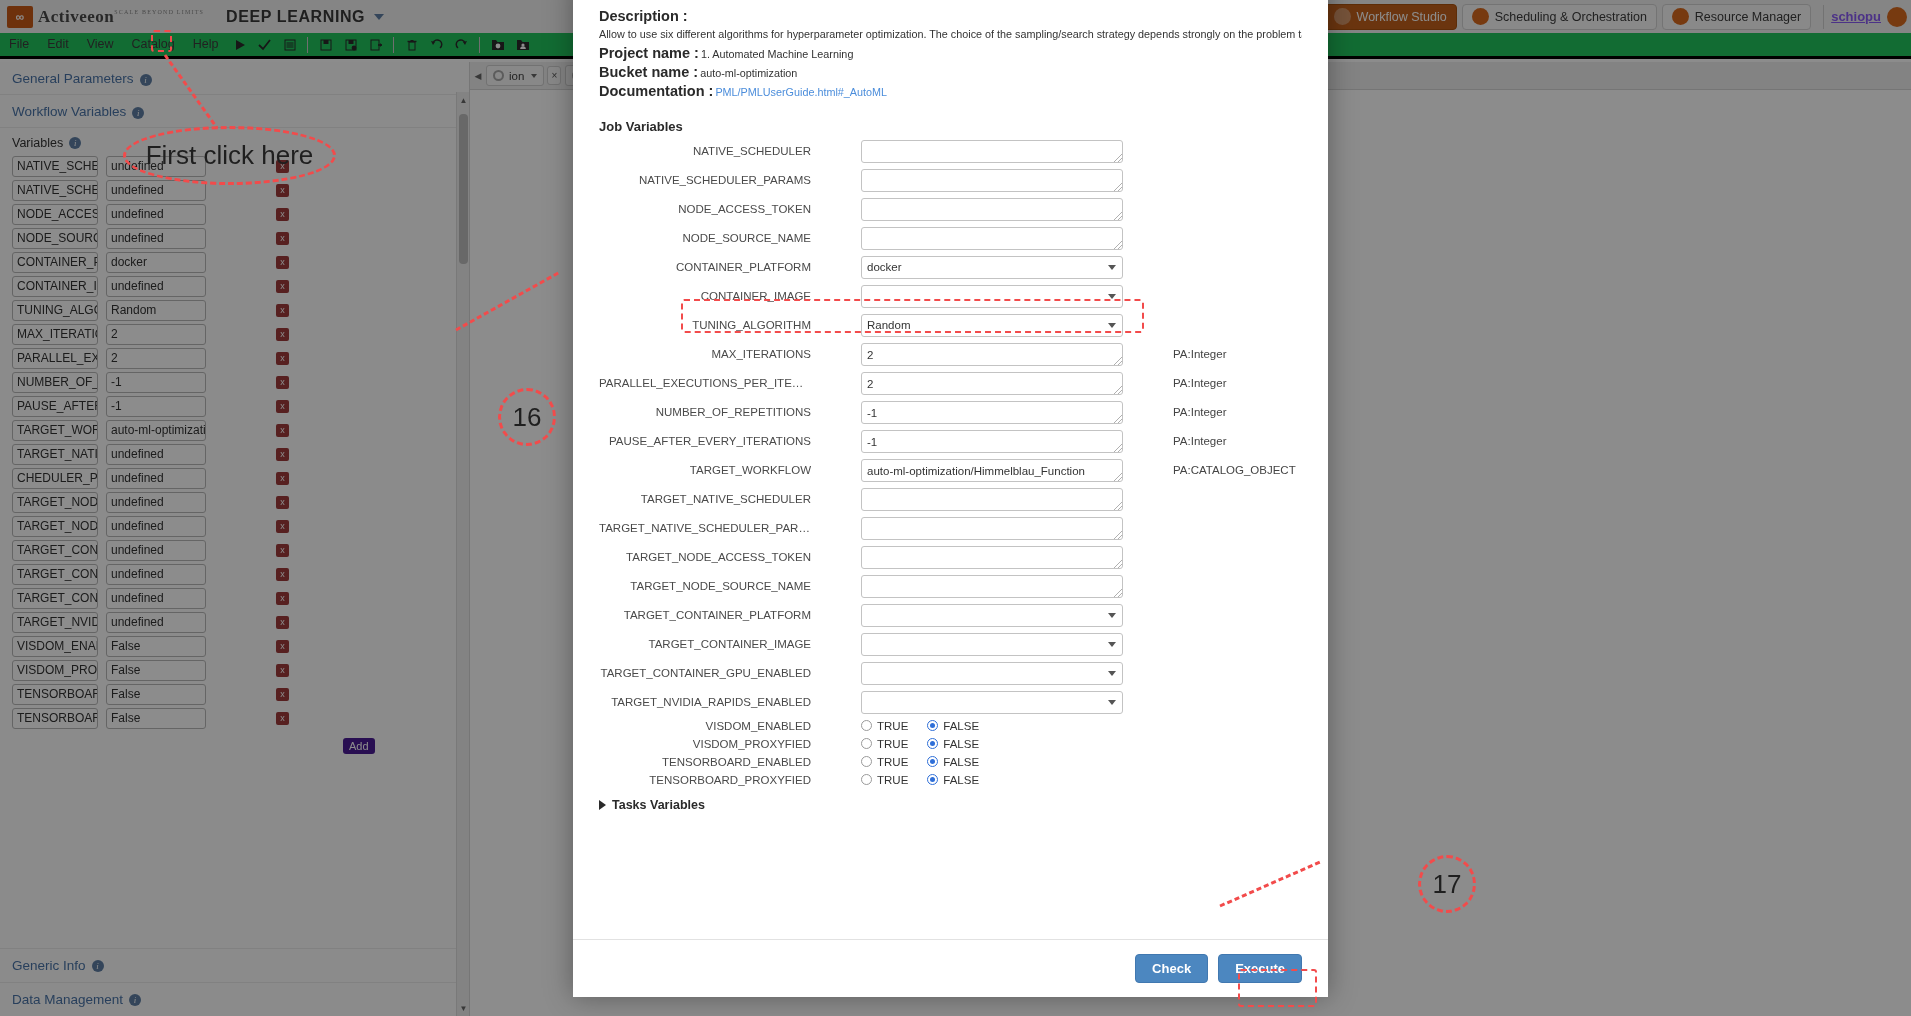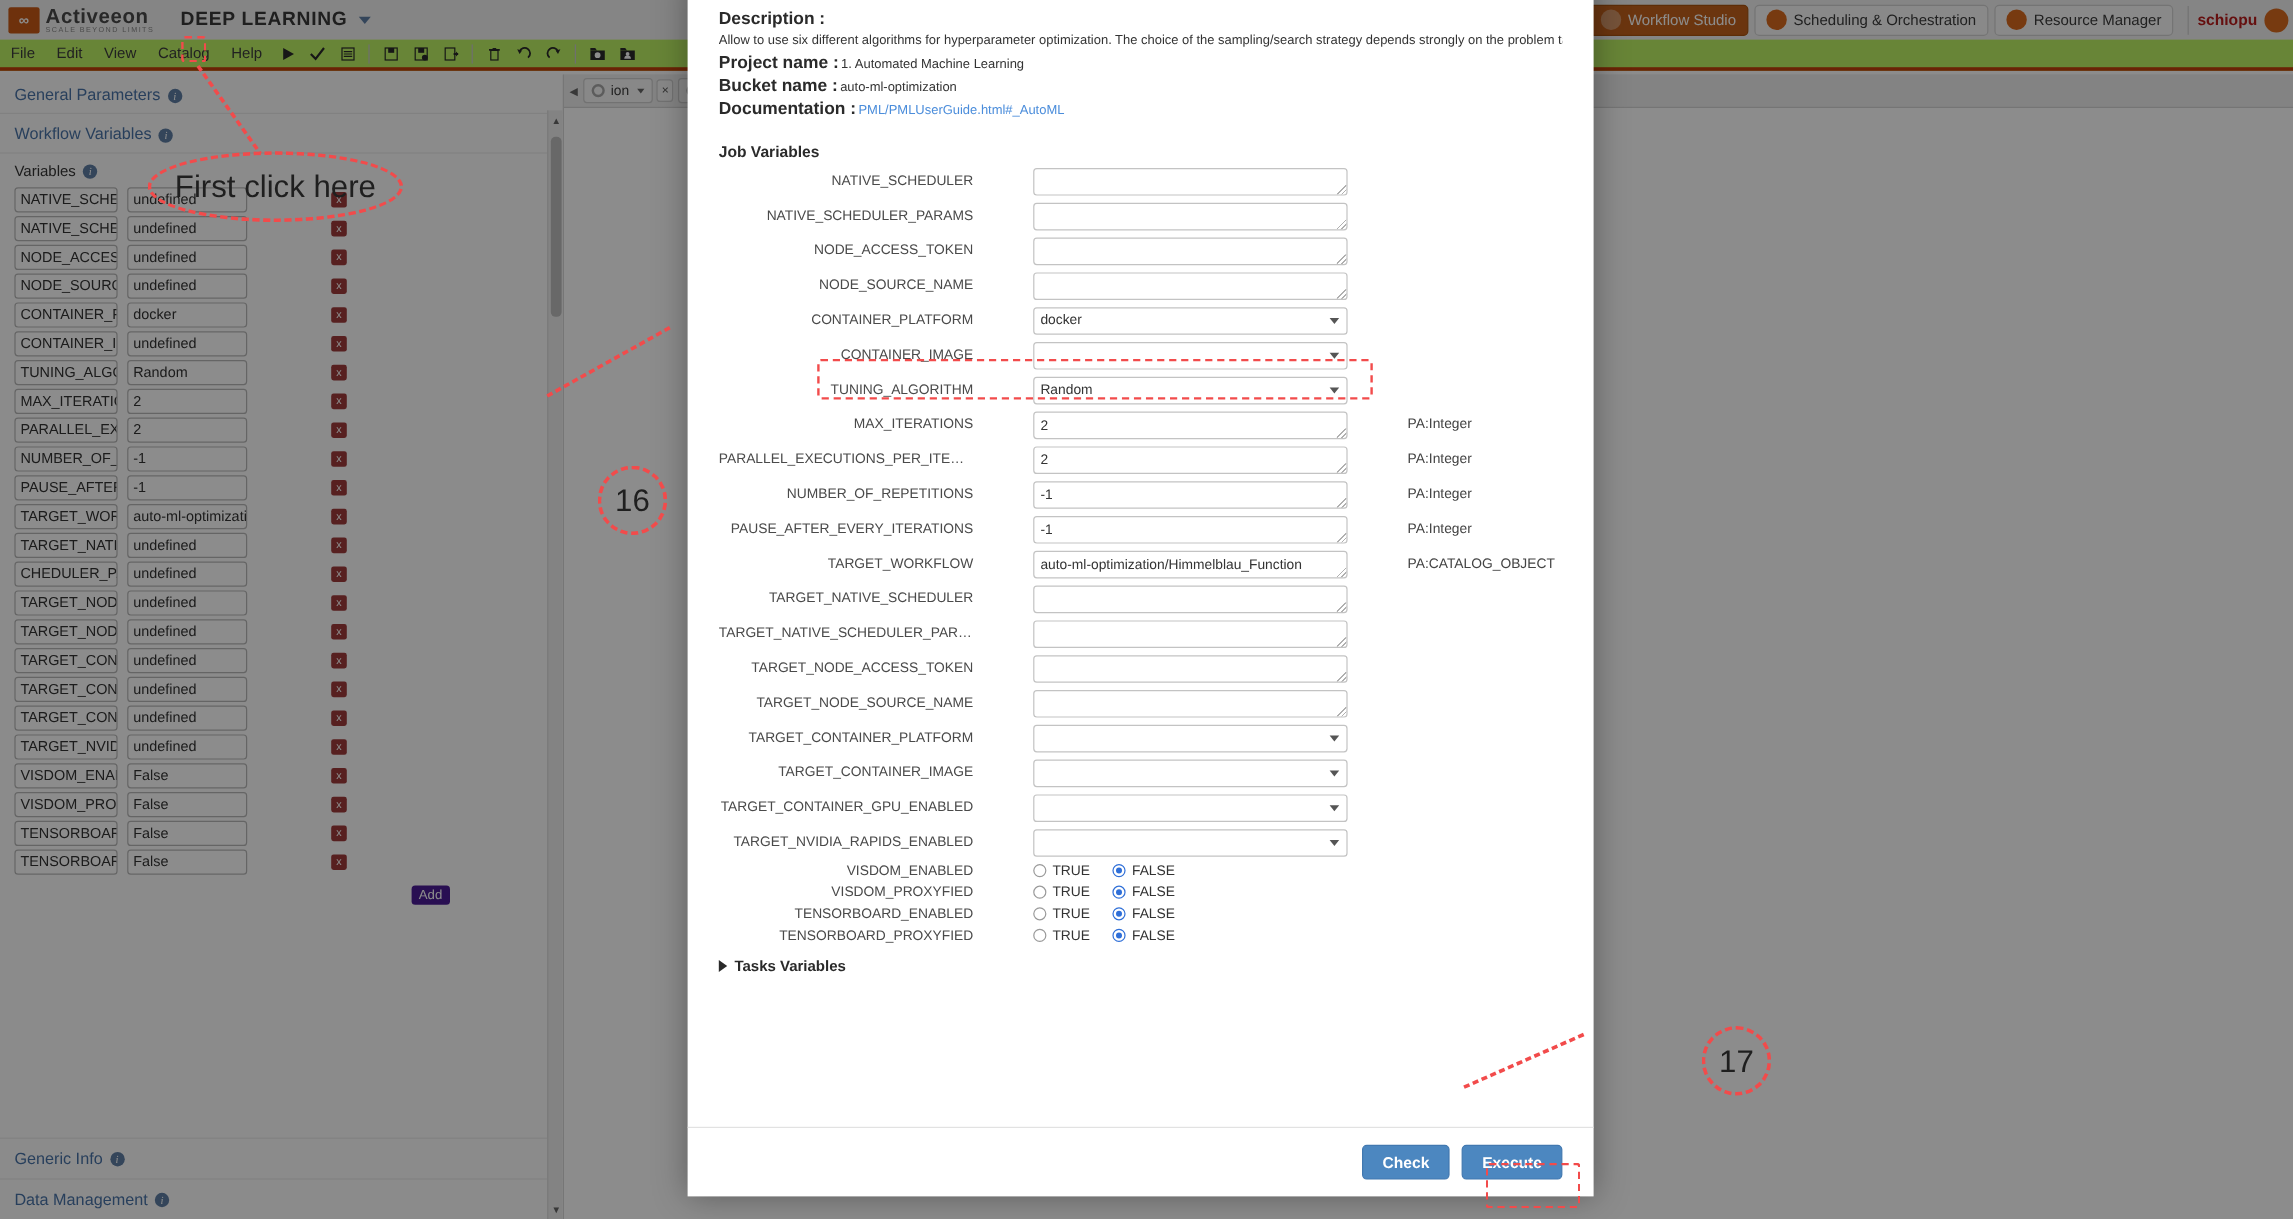--- a/index.html
+++ b/index.html
@@ -32,21 +32,21 @@
     z-index: 5;
   }
   .brand-logo {
     width: 26px; height: 22px; margin-left: 7px;
     background: #c85a17;
     border-radius: 2px;
     display: flex; align-items: center; justify-content: center;
     color: #fff; font-size: 12px; font-weight: bold;
   }
   .brand-word {
-    margin-left: 5px; display: flex; flex-direction: column; line-height: 1;
+    margin-left: 5px; display: flex; line-height: 1; font-family: Liberation Serif, serif;
   }
   .brand-word .b1 {
     font-size: 17px; font-weight: bold; color: #4a4a4a; letter-spacing: .5px;
   }
   .brand-word .b2 {
     font-size: 6px; color: #8a8a8a; letter-spacing: 1.2px; margin-top: 1px;
   }
   .app-title {
     margin-left: 22px; font-size: 16px; font-weight: bold; color: #3a3a3a;
     letter-spacing: .6px;
@@ -73,28 +73,28 @@
   .nav-btn.active {
     background: #c4621d; border-color: #a9530f; color: #ffffff;
   }
   .nav-ico {
     width: 17px; height: 17px; border-radius: 50%;
     background: #d96a1e; flex: none;
     display: block;
   }
   .nav-btn.active .nav-ico { background: rgba(255,255,255,.35); }
   .nav-sep { width: 1px; height: 24px; background: #d0d0d0; margin: 0 7px; }
-  .user-name { font-size: 13px; font-weight: bold; color: #b91c1c; margin-right: 6px; }
+  .user-name { font-size: 13px; font-weight: bold; color: #8b5cf6; margin-right: 6px; text-decoration: underline; }
   .user-av { width: 20px; height: 20px; border-radius: 50%; background: #d96a1e; }
 
   
   .menubar {
     position: absolute; top: 33px; left: 0; right: 0; height: 26px;
-    background: #bef264;
-    border-bottom: 3px solid #c2410c;
+    background: #22c55e;
+    border-bottom: 3px solid #000000;
     display: flex; align-items: center;
     z-index: 5;
   }
   .menu-item {
     font-size: 12.5px; color: #3d3d3d; padding: 0 9px; line-height: 23px;
   }
   .tool-sep { width: 1px; height: 16px; background: #cacaca; margin: 0 5px; }
   .tool-ico {
     width: 21px; height: 21px; margin: 0 2px;
     display: flex; align-items: center; justify-content: center;

